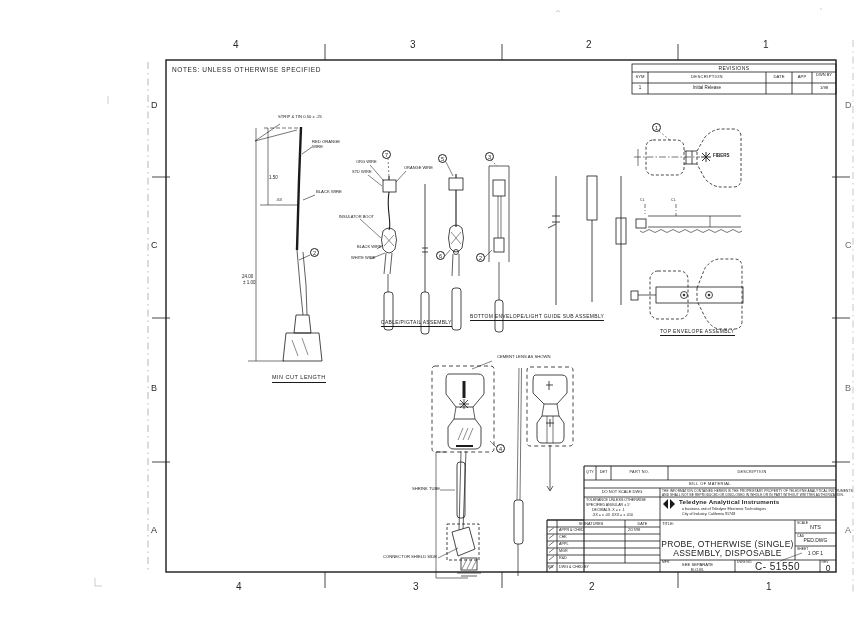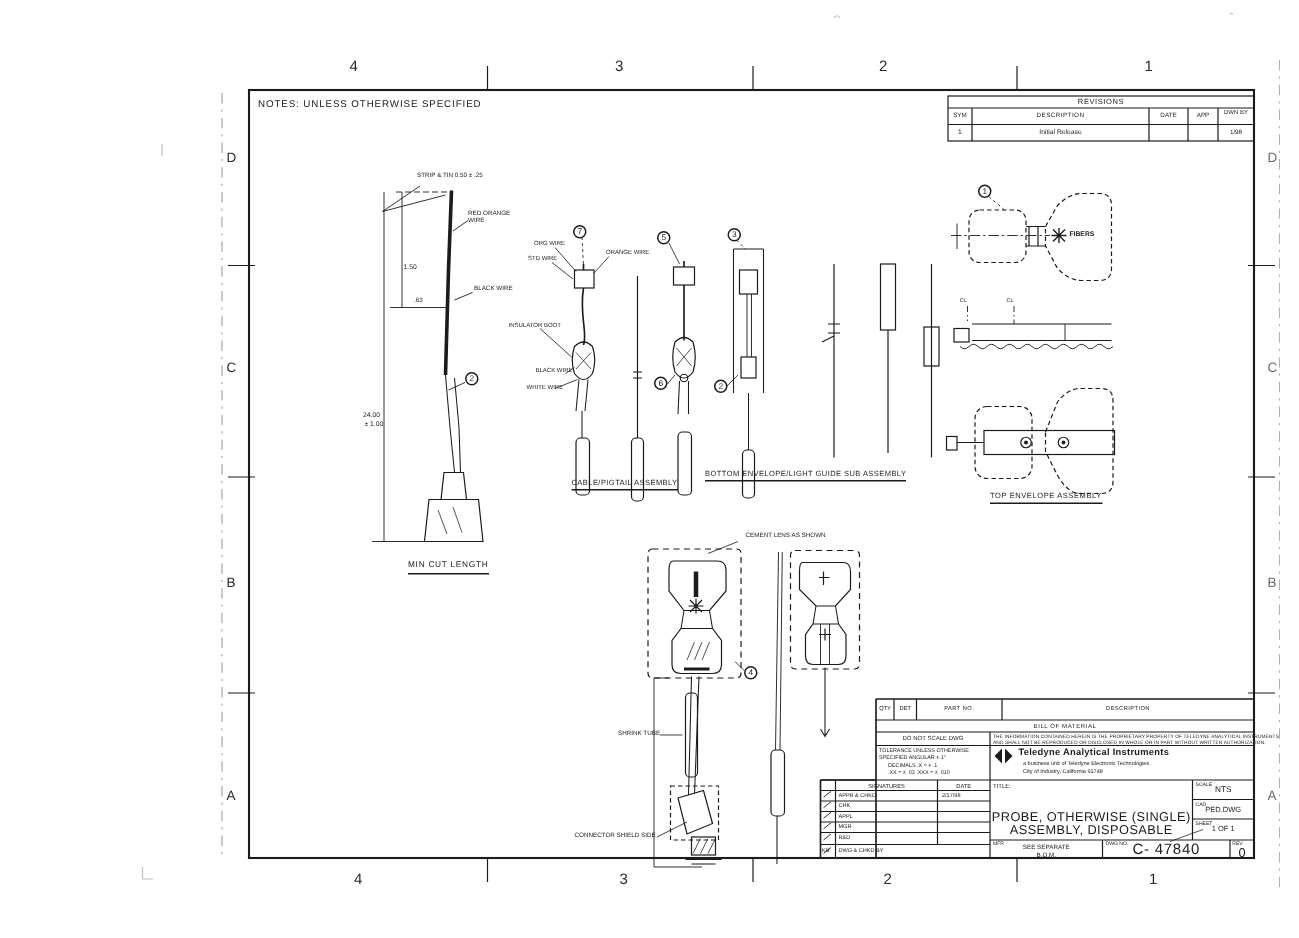--- a/index.html
+++ b/index.html
@@ -258,17 +258,17 @@
   <div class="lbl" style="left:797px;top:521.5px;font-size:3.4px;">SCALE</div>
   <div class="lbl c" style="left:795px;top:525px;width:41px;font-size:5.5px;">NTS</div>
   <div class="lbl" style="left:797px;top:534.5px;font-size:3.4px;">CAD</div>
   <div class="lbl c" style="left:795px;top:538px;width:41px;font-size:5px;">PED.DWG</div>
   <div class="lbl" style="left:797px;top:547.5px;font-size:3.4px;">SHEET</div>
   <div class="lbl c" style="left:795px;top:551px;width:41px;font-size:5px;">1 OF 1</div>
   <div class="lbl" style="left:662px;top:561px;font-size:3.4px;">MFR</div>
   <div class="lbl c" style="left:660px;top:562.5px;width:75px;font-size:4.2px;">SEE SEPARATE</div>
   <div class="lbl c" style="left:660px;top:567.5px;width:75px;font-size:4.2px;">B.O.M.</div>
   <div class="lbl" style="left:737px;top:561px;font-size:3.4px;">DWG NO.</div>
-  <div class="lbl c" style="left:735px;top:562px;width:85px;font-size:10px;letter-spacing:.5px;">C- 47840</div>
+  <div class="lbl c" style="left:735px;top:562px;width:85px;font-size:10px;letter-spacing:.5px;">C- 51550</div>
   <div class="lbl" style="left:821.5px;top:561px;font-size:3.4px;">REV</div>
   <div class="lbl c" style="left:820px;top:563.5px;width:16px;font-size:8.5px;">0</div>
 
 </div>
 
 </body></html>

